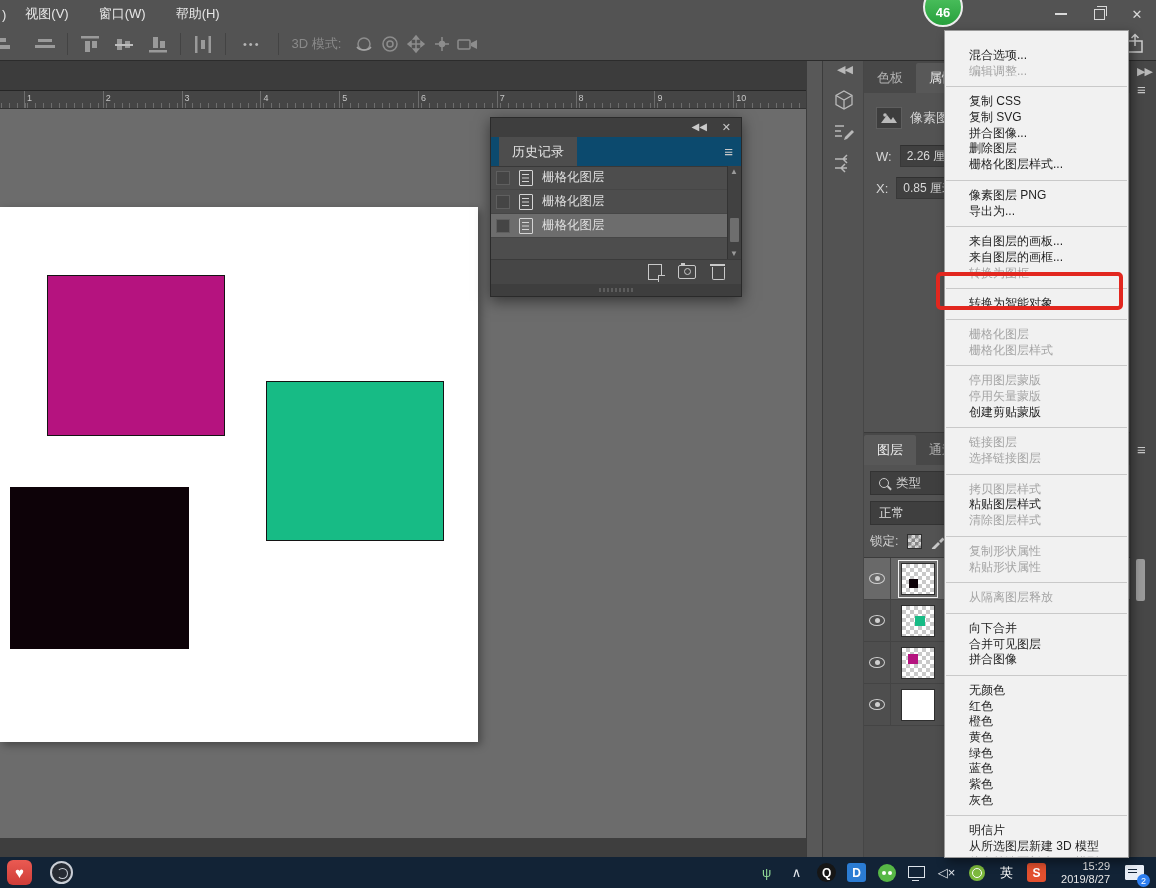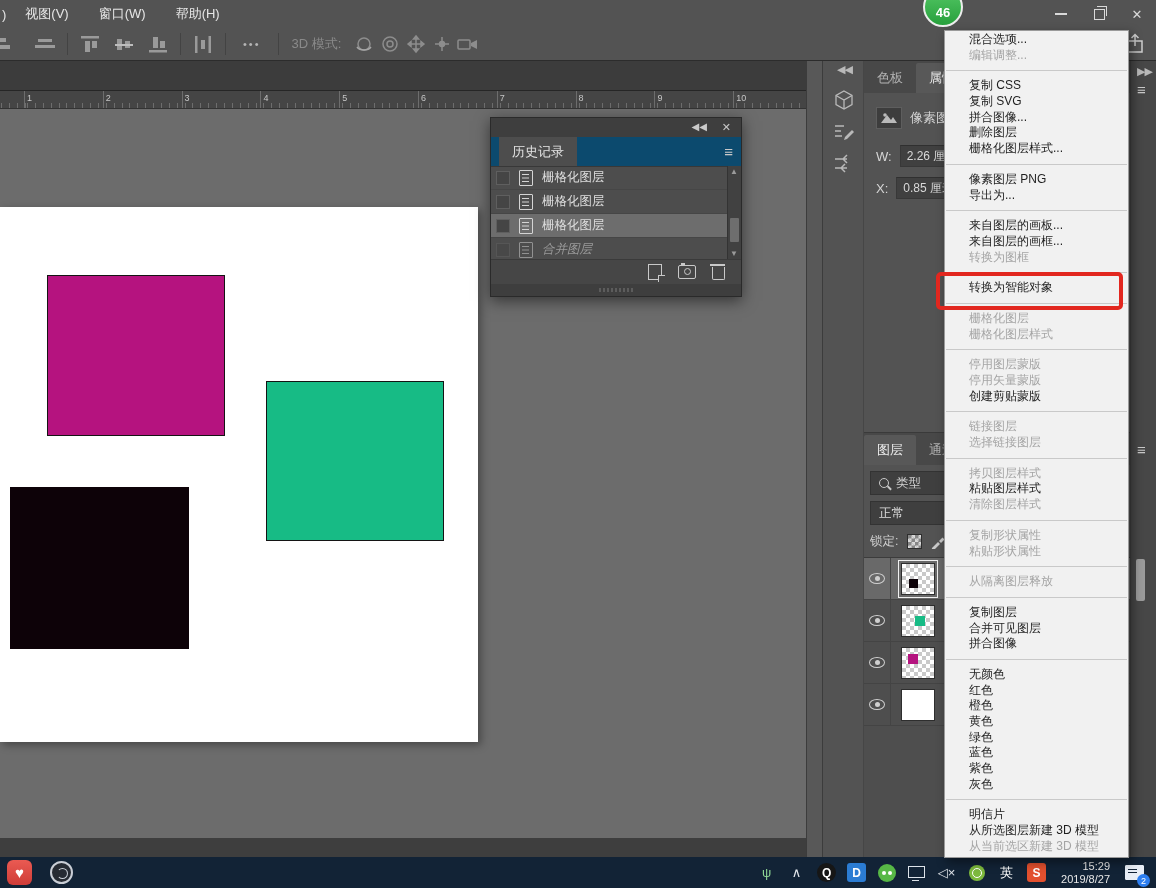--- a/index.html
+++ b/index.html
@@ -139,21 +139,21 @@
   .ico-newdoc::after{content:"";position:absolute;right:-4px;bottom:-3px;width:6px;height:6px;background:#464646;border-left:1px solid #c9c9c9;border-top:1px solid #c9c9c9}
   .ico-cam{width:16px;height:12px;border:1px solid #c9c9c9;border-radius:2px;position:relative;display:inline-block}
   .ico-cam::before{content:"";position:absolute;left:4.5px;top:2px;width:5px;height:5px;border:1px solid #c9c9c9;border-radius:50%}
   .ico-cam::after{content:"";position:absolute;left:2px;top:-3px;width:4px;height:2px;background:#c9c9c9}
   .ico-trash{width:11px;height:12px;border:1px solid #c9c9c9;border-top:none;border-radius:0 0 2px 2px;position:relative;display:inline-block;margin-top:3px}
   .ico-trash::before{content:"";position:absolute;left:-3px;top:-3px;width:15px;height:1.5px;background:#c9c9c9}
 
   
   #ctx{position:absolute;left:944px;top:30px;width:185px;height:828px;z-index:100;
        background:#f1f1f1;border:1px solid #9a9a9a;box-shadow:3px 4px 10px rgba(0,0,0,.45);
-       box-sizing:border-box;padding-top:1px;overflow:hidden}
+       box-sizing:border-box;padding-top:17px;overflow:hidden}
   .ctx-item{height:15.7px;line-height:15.7px;padding-left:24px;font-size:12px;color:#1f1f1f;white-space:nowrap;cursor:default}
   .ctx-item.dis{color:#a5a5a5}
   .ctx-sep{height:1px;background:#c9c9c9;margin:7px 1px}
   #redbox{position:absolute;left:936px;top:272px;width:187px;height:38px;border-radius:5px;z-index:110;pointer-events:none;box-sizing:border-box}
 
   
   #taskbar{position:absolute;left:0;top:857px;width:1156px;height:31px;background:#122336;
            display:flex;align-items:center;color:#e8e8e8}
   #tb-left{display:flex;align-items:center;gap:18px;padding-left:7px}
   #tb-heart{width:25px;height:25px;border-radius:6px;background:linear-gradient(#ea5a52,#cf3d38);
@@ -442,25 +442,20 @@
       <div class="hrow normal">
         <span class="hwell"></span>
         <span class="hdoc"></span>
         <span class="hlabel">栅格化图层</span>
       </div>
       <div class="hrow selected">
         <span class="hwell"></span>
         <span class="hdoc"></span>
         <span class="hlabel">栅格化图层</span>
       </div>
-      <div class="hrow disabled">
-        <span class="hwell"></span>
-        <span class="hdoc"></span>
-        <span class="hlabel">合并图层</span>
-      </div>
     </div>
   <div id="hist-scroll">
     <span class="sarrow" style="top:1px">▲</span>
     <span class="sarrow" style="bottom:1px">▼</span>
     <span id="hist-thumb"></span>
   </div>
   <div id="hist-foot">
     <span class="ico-newdoc"></span>
     <span class="ico-cam"></span>
     <span class="ico-trash"></span>
@@ -501,21 +496,21 @@
     <div class="ctx-sep"></div>
     <div class="ctx-item dis">拷贝图层样式</div>
     <div class="ctx-item">粘贴图层样式</div>
     <div class="ctx-item dis">清除图层样式</div>
     <div class="ctx-sep"></div>
     <div class="ctx-item dis">复制形状属性</div>
     <div class="ctx-item dis">粘贴形状属性</div>
     <div class="ctx-sep"></div>
     <div class="ctx-item dis">从隔离图层释放</div>
     <div class="ctx-sep"></div>
-    <div class="ctx-item">复制图层</div>
+    <div class="ctx-item">向下合并</div>
     <div class="ctx-item">合并可见图层</div>
     <div class="ctx-item">拼合图像</div>
     <div class="ctx-sep"></div>
     <div class="ctx-item">无颜色</div>
     <div class="ctx-item">红色</div>
     <div class="ctx-item">橙色</div>
     <div class="ctx-item">黄色</div>
     <div class="ctx-item">绿色</div>
     <div class="ctx-item">蓝色</div>
     <div class="ctx-item">紫色</div>

